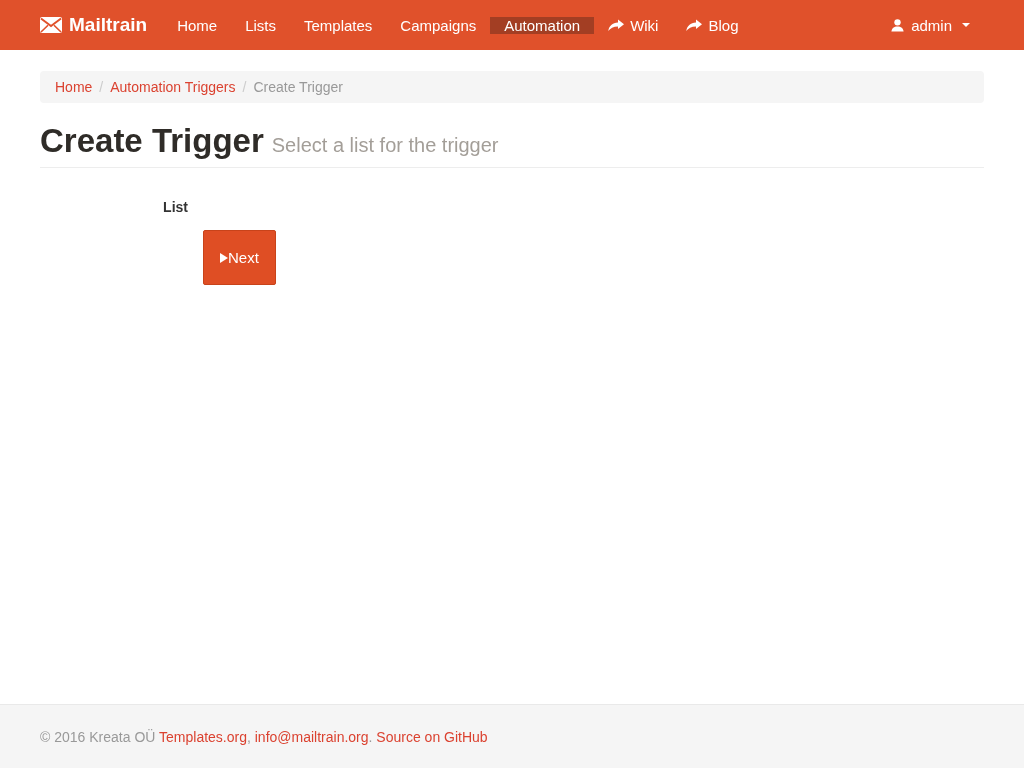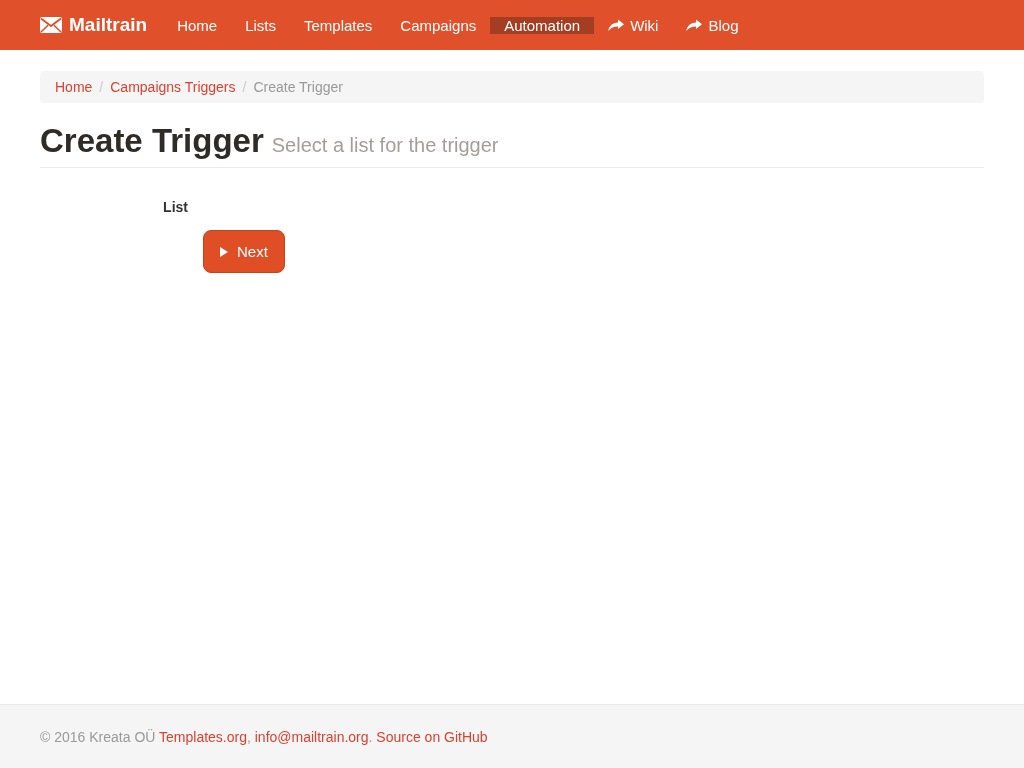--- a/index.html
+++ b/index.html
@@ -152,28 +152,27 @@
     width: 0; height: 0;
     border-left: 4px solid transparent;
     border-right: 4px solid transparent;
     border-top: 5px solid #333;
   }
   .button-row { margin-top: 15px; }
   .button-row .offset { width: 163px; flex: 0 0 auto; }
   .next-button {
     display: inline-flex;
     align-items: center;
-    gap: 9px;
     background: var(--button-bg);
     border: 1px solid var(--button-border);
-    border-radius: 8px;
+    border-radius: 2px;
     color: #ffffff;
     font-family: "Liberation Sans", "DejaVu Sans", sans-serif;
     font-size: 15px;
-    padding: 12px 16px;
+    padding: 18px 16px;
     cursor: pointer;
   }
   .play-icon {
     width: 0; height: 0;
     border-top: 5px solid transparent;
     border-bottom: 5px solid transparent;
     border-left: 8px solid #ffffff;
   }
 
   
@@ -217,29 +216,41 @@
       </a>
       <a class="nav-item">
         <span>
           <svg class="icon-svg" width="16" height="13" viewBox="0 0 20 15">
             <path d="M12.5 0 L20 6 L12.5 12 L12.5 8.6 C6.5 8.6 3 10.7 0.3 14.5 C1.3 8 5.5 4.2 12.5 3.8 Z" fill="#ffffff"></path>
           </svg>
         </span>
         <span>Blog</span>
       </a>
     </div>
+    <div class="nav-right">
+      <a class="nav-item">
+        <span>
+          <svg class="icon-svg" width="15" height="15" viewBox="0 0 16 16">
+            <circle cx="8" cy="4.6" r="3.4" fill="#ffffff"></circle>
+            <path d="M1.5 14.5 C1.8 10.8 4.3 9 8 9 C11.7 9 14.2 10.8 14.5 14.5 Z" fill="#ffffff"></path>
+          </svg>
+        </span>
+        <span>admin</span>
+        <span class="caret"></span>
+      </a>
+    </div>
   </div>
 </nav>
 
 <main>
   <div class="container">
     <ol class="breadcrumb">
       <li><a>Home</a></li>
       <li class="sep">/</li>
-      <li><a>Campaigns Triggers</a></li>
+      <li><a>Automation Triggers</a></li>
       <li class="sep">/</li>
       <li class="active-crumb">Create Trigger</li>
     </ol>
 
     <div class="page-header">
       <h2 class="page-title">
         <span>Create Trigger</span><small class="page-subtitle">Select a list for the trigger</small>
       </h2>
     </div>
 

